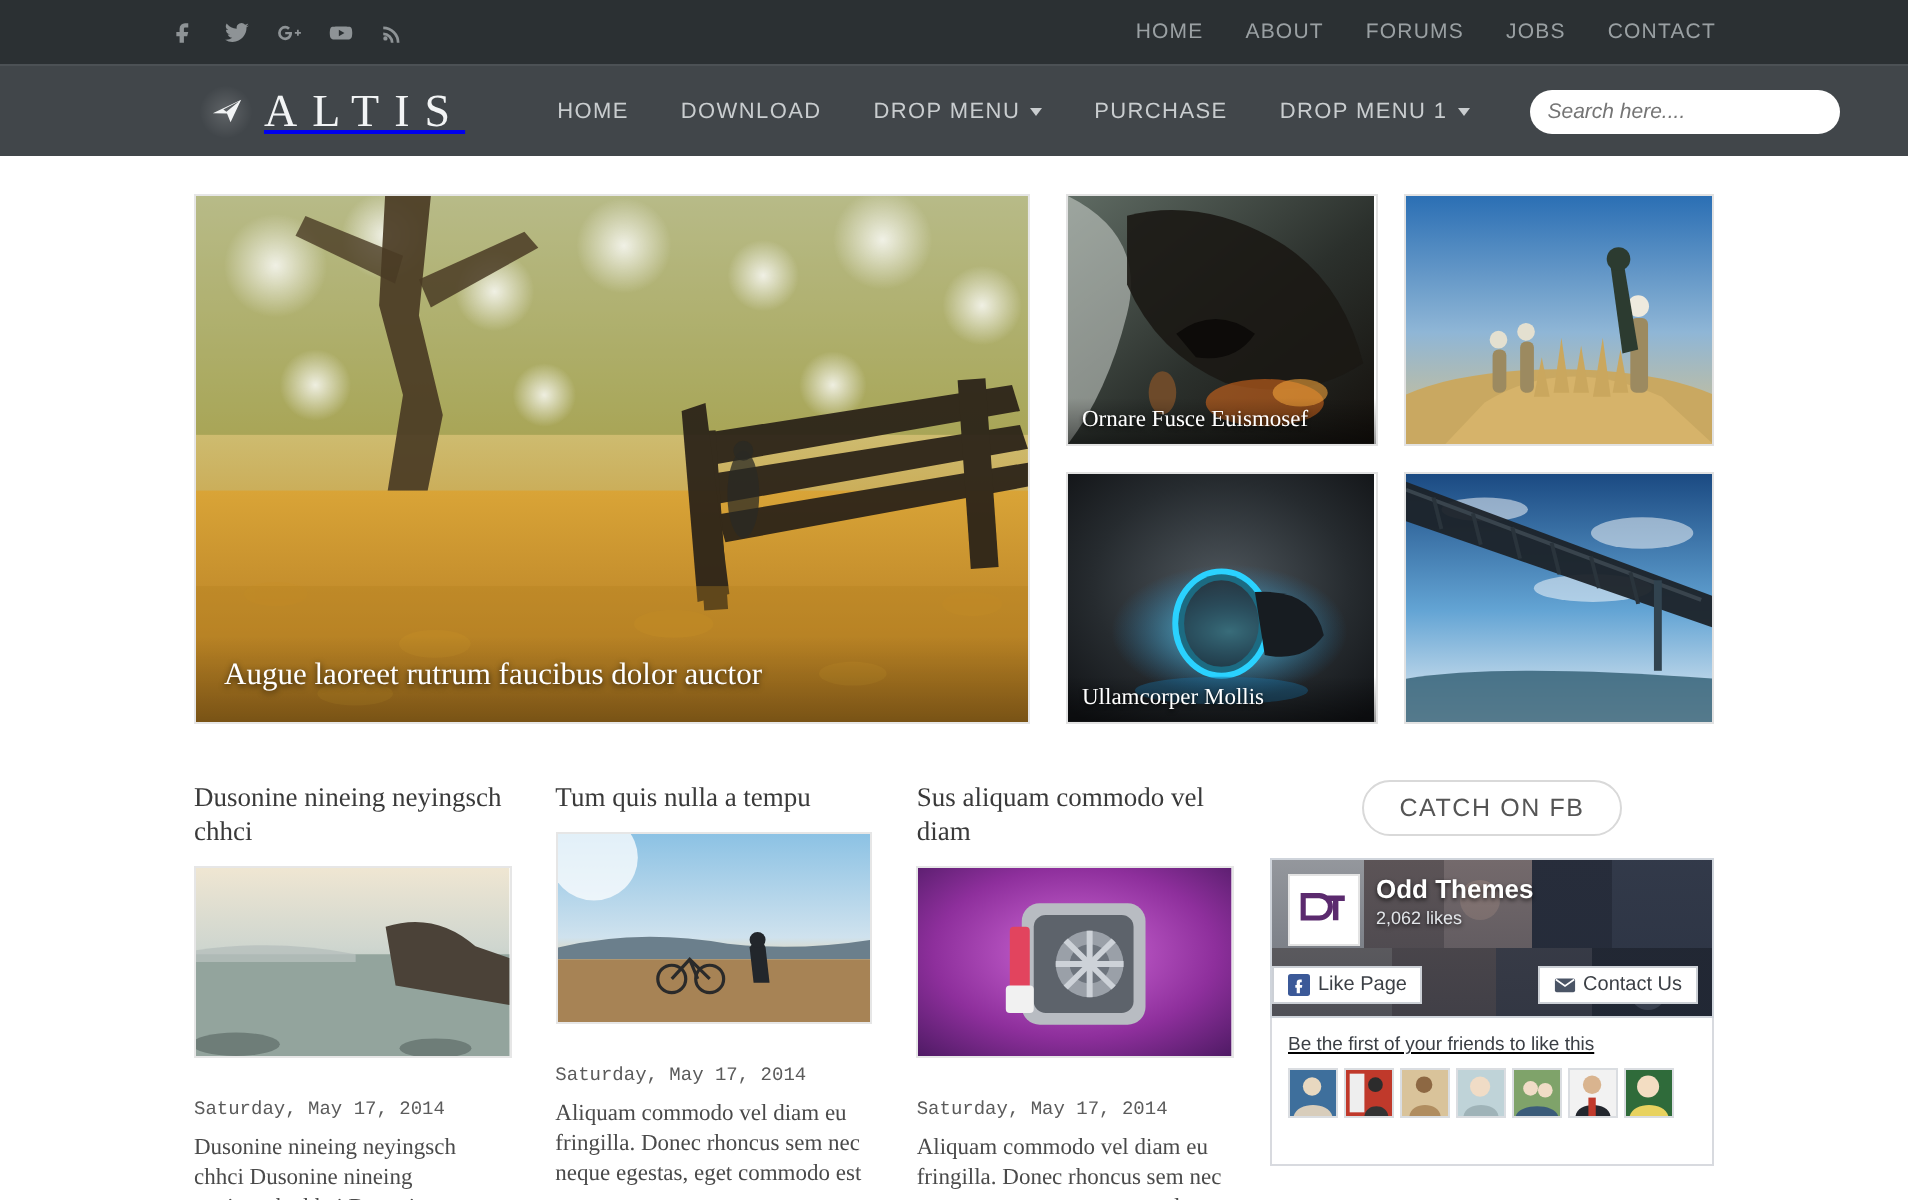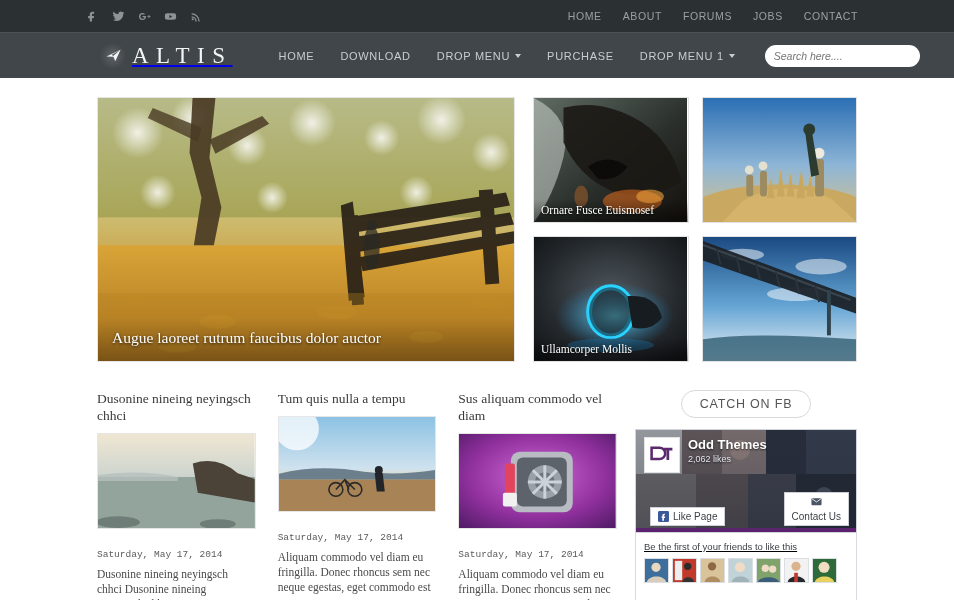--- a/index.html
+++ b/index.html
@@ -169,23 +169,23 @@
     display: inline-block;
     border: 1px solid #d9d9d9; border-radius: 16px;
     padding: 6px 18px;
     font-size: 12.5px; letter-spacing: .8px;
     color: #555;
     font-family: "Liberation Sans", sans-serif;
     background: #fff;
   }
   .fb-card {
     position: relative; overflow: hidden;
-    height: 104px;
+    height: 80px;
     border: 1px solid #cfd4db;
-    background: #a21caf;
+    background: #15803d;
     padding-left: 48px;
   }
   .fb-cover { position: absolute; inset: 0; }
   .fb-cover-tint {
     position: absolute; inset: 0;
     background: linear-gradient(180deg, rgba(32,40,56,.30) 0%, rgba(32,40,56,.55) 100%);
   }
   .fb-top { position: absolute; top: 7px; left: 8px; display: flex; gap: 8px; }
   .fb-logo {
     width: 36px; height: 36px; background: #fff;
@@ -204,22 +204,22 @@
     margin-top: 2px;
   }
   .fb-btn {
     position: absolute; bottom: 6px;
     background: #fff; border: 1px solid #ccd0d6;
     display: flex; align-items: center; gap: 4px;
     padding: 3px 7px;
     font-size: 10px; color: #3b3f45;
     cursor: pointer;
   }
-  .fb-btn.like { left: 14px; }
-  .fb-btn.contact { right: 7px; flex-direction: column; }
+  .fb-btn.like { left: 0; }
+  .fb-btn.contact { right: 7px; }
   .fb-btn svg { width: 11px; height: 11px; }
 
   .fb-friends {
     border: 1px solid #d8dadf; border-top: 0;
     background: #fff; padding: 8px 8px 23px; text-decoration: underline;
   }
   .fb-friends-label {
     font-size: 9.5px; color: #3b3f45; margin-bottom: 6px;
   }
   .fb-avatars { display: flex; gap: 3px; }

